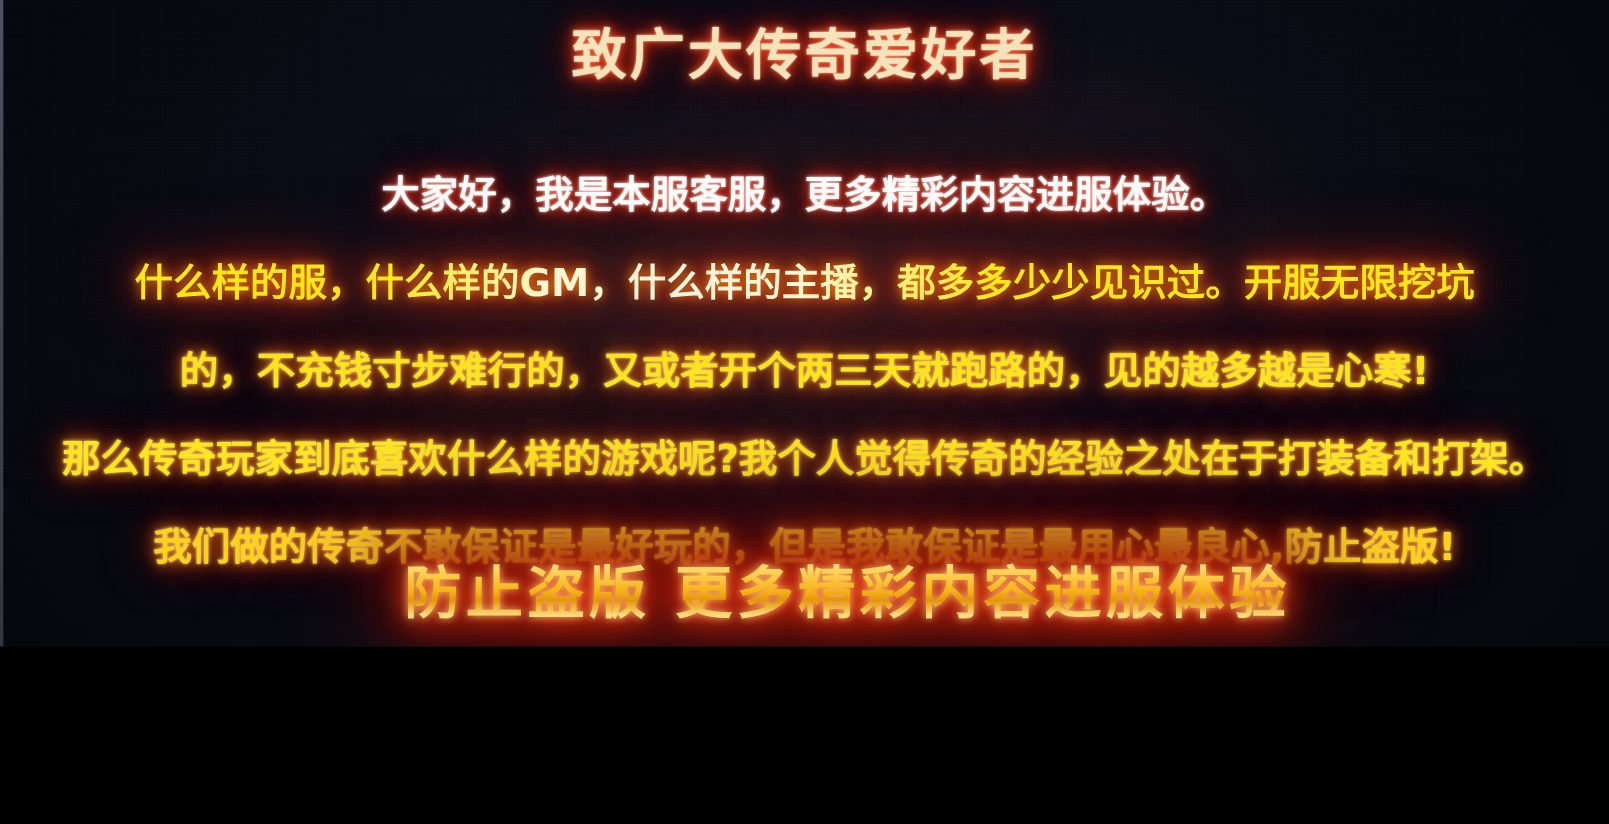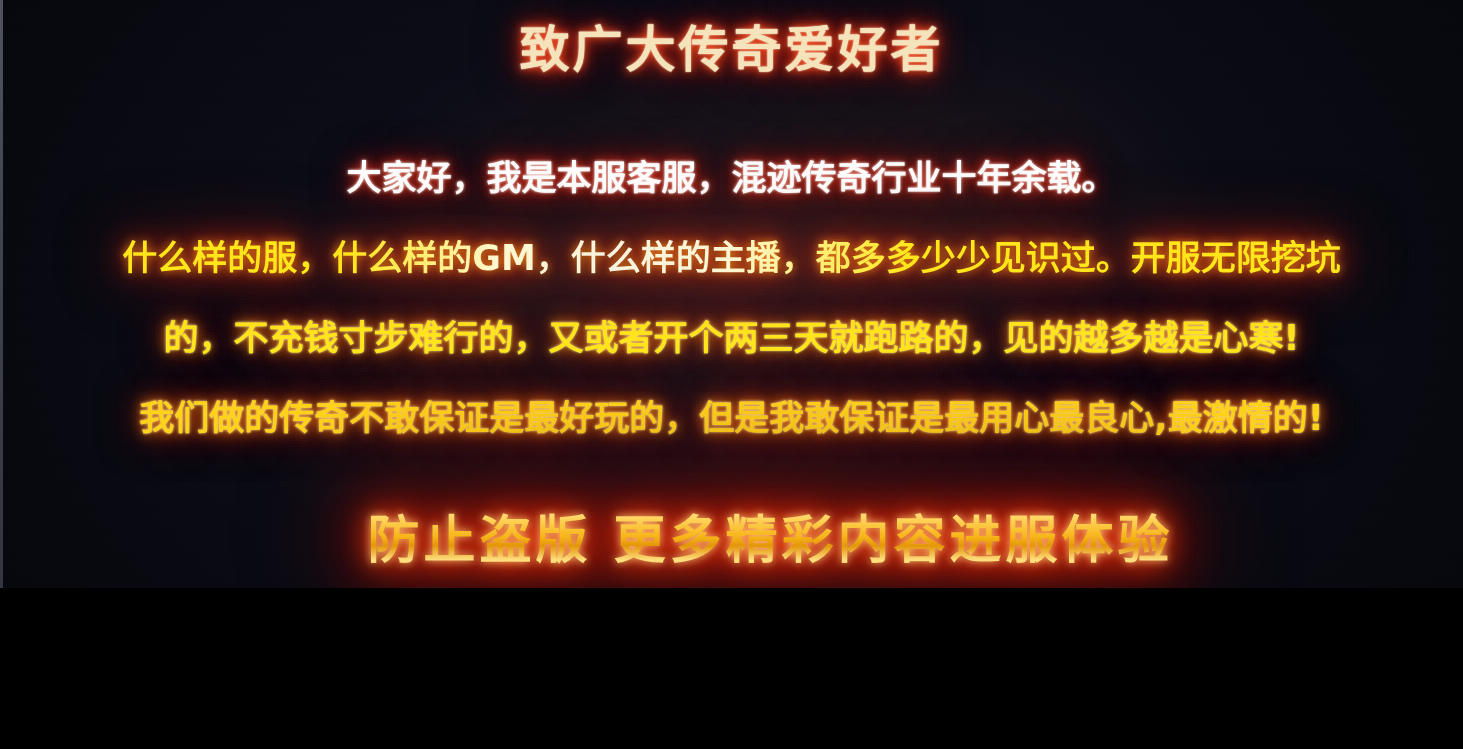--- a/index.html
+++ b/index.html
@@ -181,22 +181,23 @@
 <div id="stage">
 
   <div id="grain"></div>
   <div id="left-edge"></div>
 
   <div class="content">
 
     <div id="title">致广大传奇爱好者</div>
 
     <div id="body-block">
-      <div class="line line-white">大家好，我是本服客服，混迹传奇行业十年余载。</div>
+      <div class="line line-white">大家好，我是本服客服，更多精彩内容进服体验。</div>
       <div class="line grad-white-yellow">什么样的服，什么样的GM，什么样的主播，都多多少少见识过。开服无限挖坑</div>
       <div class="line line-yellow">的，不充钱寸步难行的，又或者开个两三天就跑路的，见的越多越是心寒!</div>
-      <div class="line line-gold">我们做的传奇不敢保证是最好玩的，但是我敢保证是最用心最良心,最激情的!</div>
+      <div class="line line-yellow">那么传奇玩家到底喜欢什么样的游戏呢?我个人觉得传奇的经验之处在于打装备和打架。</div>
+      <div class="line line-gold">我们做的传奇不敢保证是最好玩的，但是我敢保证是最用心最良心,防止盗版!</div>
     </div>
 
     <div id="banner">防止盗版 更多精彩内容进服体验</div>
 
   </div>
 </div>
 
 </body></html>

